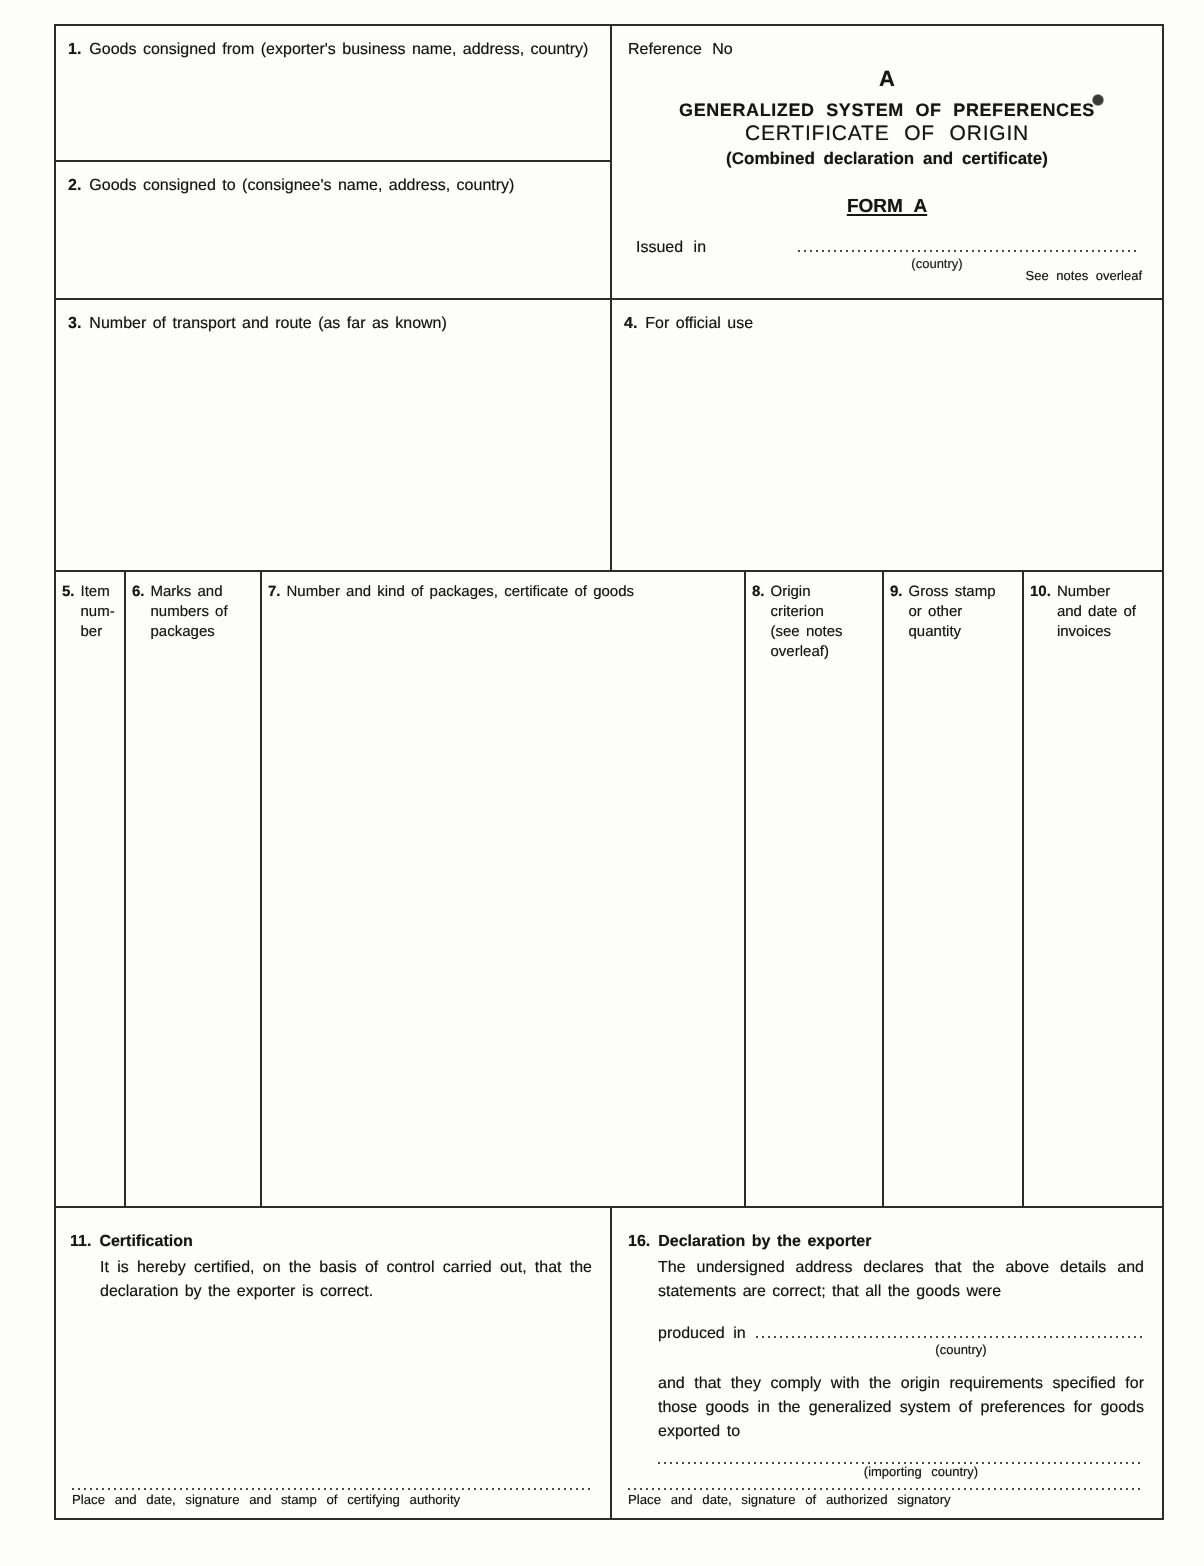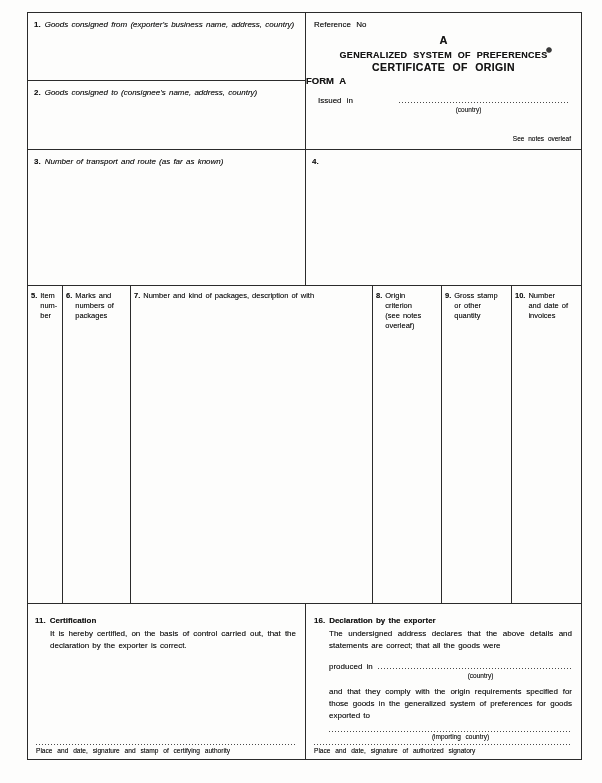--- a/index.html
+++ b/index.html
@@ -27,29 +27,29 @@
   .row-d { flex: 1; display: flex; }
   .col-left { width: 278px; border-right: 1.5px solid #2b2b2b; display: flex; flex-direction: column; }
   .col-right { flex: 1; position: relative; }
   .box1 { height: 68px; border-bottom: 1.5px solid #2b2b2b; }
   .box2 { flex: 1; }
   .box3 { width: 278px; border-right: 1.5px solid #2b2b2b; }
   .box4 { flex: 1; }
 
   .lbl { display: flex; padding: 6px 7px 0 6px; font-size: 8px; line-height: 1.4; }
   .lbl .num { font-weight: bold; flex: none; margin-right: 4px; }
-  .lbl .txt { flex: 1; text-align: justify; font-style: italic; }
+  .lbl .txt { flex: 1; text-align: justify; }
 
   
   .refno { position: absolute; left: 8px; top: 7px; font-size: 8px; word-spacing: 3px; }
   .hA { text-align: center; margin-top: 21px; font-size: 11px; font-weight: bold; }
   .hgsp { text-align: center; margin-top: 4px; font-size: 9px; font-weight: bold; letter-spacing: .3px; word-spacing: 3px; }
-  .hcert { text-align: center; margin-top: 1px; font-size: 10.5px; font-weight: bold; letter-spacing: .4px; word-spacing: 4px; }
+  .hcert { text-align: center; margin-top: 1px; font-size: 10.5px; font-weight: normal; letter-spacing: .4px; word-spacing: 4px; }
   .hcomb { text-align: center; margin-top: 1px; font-size: 8.5px; font-weight: bold; word-spacing: 2px; }
-  .hform { margin-top: 2px; font-size: 9.5px; font-weight: bold; word-spacing: 3px; }
+  .hform { text-align: center; margin-top: 14px; font-size: 9.5px; font-weight: bold; word-spacing: 3px; text-decoration: underline; }
   .issued { display: flex; margin: 10px 12px 0 12px; font-size: 8px; word-spacing: 3px; gap: 41px; }
   .issued .leader { flex: 1; align-self: flex-end; margin: 0 0 2px 5px; height: 1px;
     background: repeating-linear-gradient(90deg,#4a4a4a 0 1px,transparent 1px 3px); }
   .hint-issued { font-size: 6.5px; text-align: center; padding-left: 50px; margin-top: 1px; color:#222; }
   .notes { position: absolute; right: 10px; bottom: 7px; font-size: 6.5px; word-spacing: 2px; }
 
   
   .tcol { border-right: 1.5px solid #2b2b2b; }
   .tcol:last-child { border-right: none; }
   .c5 { width: 35px; } .c6 { width: 68px; } .c7 { width: 242px; }
@@ -101,40 +101,42 @@
             <span class="num">2.</span>
             <span class="txt">Goods consigned to (consignee's name, address, country)</span>
           </div>
         </div>
       </div>
       <div class="col-right">
         <div class="refno">Reference No</div>
         <div class="hA">A</div>
         <div class="hgsp">GENERALIZED SYSTEM OF PREFERENCES</div>
         <div class="hcert">CERTIFICATE OF ORIGIN</div>
+        <div class="hcomb">(Combined declaration and certificate)</div>
         <div class="hform">FORM A</div>
         <div class="issued">
           <span>Issued in</span>
           <span class="leader"></span>
         </div>
         <div class="hint-issued">(country)</div>
         <div class="notes">See notes overleaf</div>
       </div>
     </div>
 
     <div class="row-b">
       <div class="box3">
         <div class="lbl">
           <span class="num">3.</span>
           <span class="txt">Number of transport and route (as far as known)</span>
         </div>
       </div>
       <div class="box4">
         <div class="lbl">
           <span class="num">4.</span>
+          <span class="txt">For official use</span>
         </div>
       </div>
     </div>
 
     <div class="row-c">
       <div class="tcol c5">
         <div class="tlbl">
           <span class="num">5.</span>
           <span class="txt">Item
 num-
@@ -145,21 +147,21 @@
         <div class="tlbl">
           <span class="num">6.</span>
           <span class="txt">Marks and
 numbers of
 packages</span>
         </div>
       </div>
       <div class="tcol c7">
         <div class="tlbl">
           <span class="num">7.</span>
-          <span class="txt">Number and kind of packages, description of with</span>
+          <span class="txt">Number and kind of packages, certificate of goods</span>
         </div>
       </div>
       <div class="tcol c8">
         <div class="tlbl">
           <span class="num">8.</span>
           <span class="txt">Origin
 criterion
 (see notes
 overleaf)</span>
         </div>

